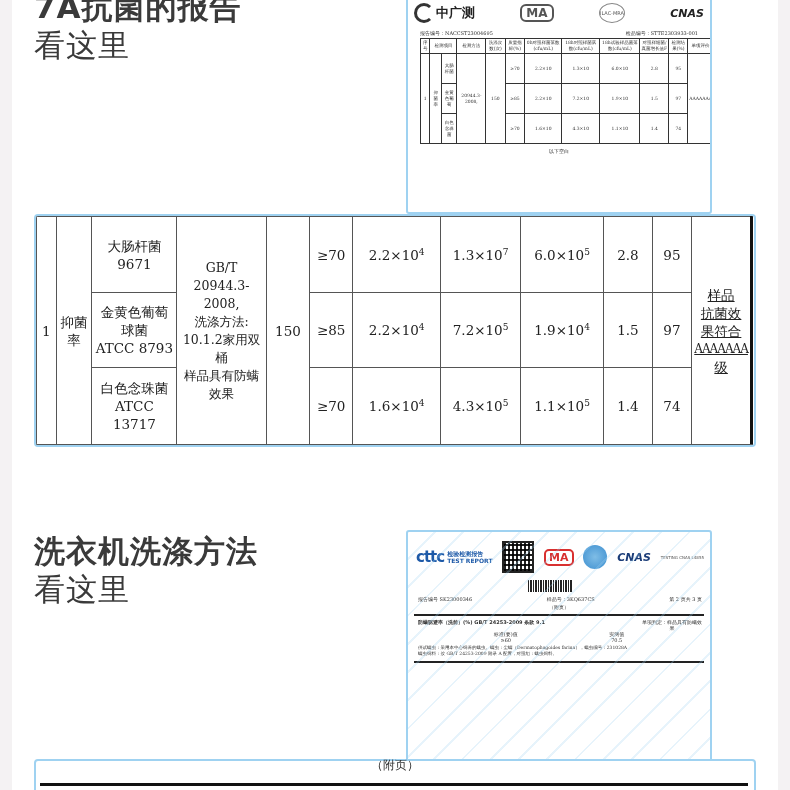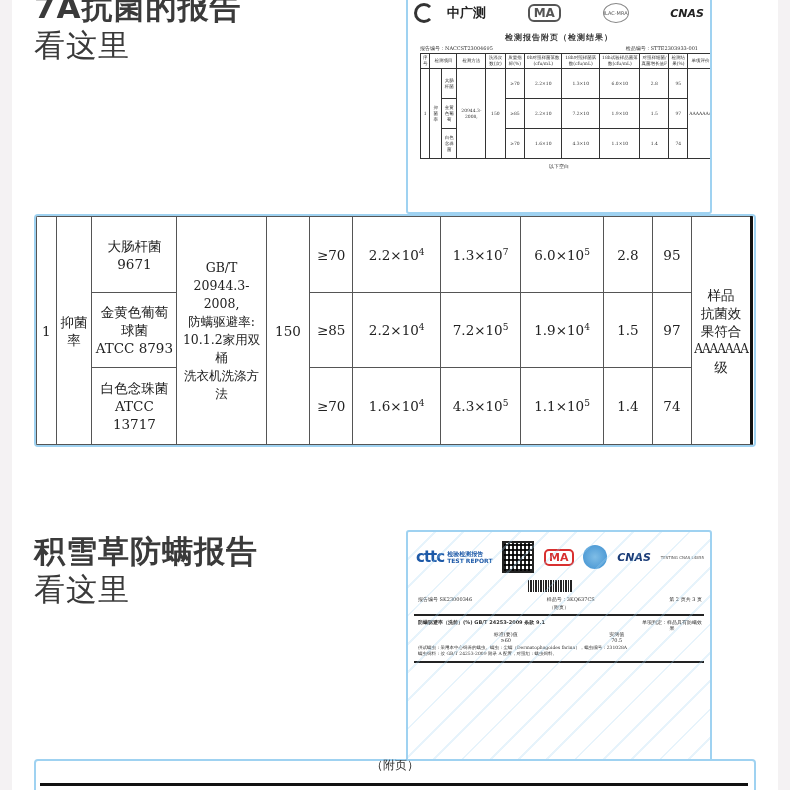--- a/index.html
+++ b/index.html
@@ -12,37 +12,37 @@
   .heading .line2 { font-weight: normal; }
   .h1 { top: -12px; }
   .h2 { top: 532px; }
 
   
   .thumb { position: absolute; background: #fff; border: 2px solid #9fd2f1; border-radius: 3px; overflow: hidden; font-family: "DejaVu Serif", "Liberation Serif", serif; color: #333; }
   .thumb1 { left: 394px; top: -4px; width: 306px; height: 218px; }
   .thumb2 { left: 394px; top: 530px; width: 306px; height: 240px; }
 
   .logo-row { display: flex; align-items: center; justify-content: space-between; height: 30px; padding: 0 6px; }
-  .lg-cgt { display: flex; align-items: center; gap: 13px; font-family: "DejaVu Sans", sans-serif; font-weight: bold; font-size: 13px; color: #222; }
+  .lg-cgt { display: flex; align-items: center; gap: 2px; font-family: "DejaVu Sans", sans-serif; font-weight: bold; font-size: 13px; color: #222; }
   .lg-cgt .ring { width: 20px; height: 20px; border: 3px solid #333; border-radius: 50%; border-right-color: transparent; }
   .lg-ma { border: 2px solid #555; border-radius: 6px; padding: 0 4px; font-size: 12px; font-weight: bold; color: #555; font-family: "DejaVu Sans", sans-serif; }
   .lg-ilac { width: 26px; height: 20px; border-radius: 50%; border: 1px solid #888; font-size: 5px; display:flex; align-items:center; justify-content:center; color:#555; font-family: "DejaVu Sans", sans-serif;}
   .lg-cnas { font-family: "DejaVu Sans", sans-serif; font-weight: bold; font-style: italic; font-size: 11px; color: #222; }
   .doc-title { text-align: center; font-size: 8px; font-weight: bold; margin-top: 4px; letter-spacing: 1px; }
   .doc-meta { display: flex; justify-content: space-between; font-size: 5px; padding: 2px 12px 2px 12px; }
 
   table.mini { border-collapse: collapse; margin-left: 12px; width: 294px; font-size: 4.5px; }
   table.mini td, table.mini th { border: 0.6px solid #333; text-align: center; padding: 1px; font-weight: normal; line-height: 6px; }
   .below-blank { text-align: center; font-size: 5px; margin-top: 4px; }
 
   
   .bigbox { position: absolute; left: 22px; top: 214px; width: 722px; height: 233px; border: 2px solid #9fd2f1; border-radius: 4px; background: #fff; overflow: hidden; }
   table.big { border-collapse: collapse; position: absolute; left: 0; top: 0; width: 717px; height: 228px; font-family: "DejaVu Serif", "Liberation Serif", serif; font-size: 13.5px; color: #222; }
   table.big td { border: 1.2px solid #555; text-align: center; vertical-align: middle; line-height: 18px; padding: 0 2px; }
-  table.big td.rborder { border-right: 3px solid #111; }
+  table.big td.rborder { border-right: 3px solid #111; text-decoration: underline; }
   table.big sup { font-size: 9px; vertical-align: super; line-height: 0; }
   .method { font-size: 12.5px; line-height: 17px; }
   .bottom-rule { position: absolute; left: 0; top: 228px; width: 717px; height: 1.5px; background: #555; }
 
   
   .c-logos { display: flex; align-items: center; justify-content: space-between; padding: 6px 6px 0 8px; height: 44px; }
   .cttc { display: flex; align-items: center; gap: 3px; }
   .cttc .mark { font-family: "DejaVu Sans", sans-serif; font-weight: bold; font-size: 15px; color: #1e5aa8; letter-spacing: -1px; }
   .cttc .txt { font-family: "DejaVu Sans", sans-serif; font-size: 6px; color: #1e5aa8; line-height: 7px; font-weight: bold; }
   .qr { width: 32px; height: 32px; background:
@@ -81,21 +81,20 @@
   <div class="thumb thumb1">
     <div class="logo-row">
       <div class="lg-cgt">
         <span class="ring"></span>
         <span>中广测</span>
       </div>
       <span class="lg-ma">MA</span>
       <span class="lg-ilac">ILAC-MRA</span>
       <span class="lg-cnas">CNAS</span>
     </div>
-    <div class="doc-title">检测报告附页（检测结果）</div>
     <div class="doc-meta">
       <span><span>报告编号：</span><span>NACCST23004695</span></span>
       <span><span>检品编号：</span><span>STTE2303933-001</span></span>
     </div>
     <table class="mini">
       <tbody>
           <tr>
         <th>序号</th>
         <th colspan="2">检测项目</th>
         <th>检测方法</th>
@@ -165,23 +164,23 @@
           <tr style="height:76px">
         <td rowspan="3">1</td>
         <td rowspan="3">抑菌<br>率</td>
         <td>
               <div>大肠杆菌</div>
               <div>9671</div>
             </td>
         <td rowspan="3" class="method">
           <div>GB/T</div>
           <div>20944.3-2008,</div>
-          <div>防螨驱避率:</div>
+          <div>洗涤方法:</div>
           <div>10.1.2家用双桶</div>
-          <div>洗衣机洗涤方法</div>
+          <div>样品具有防螨效果</div>
         </td>
         <td rowspan="3">150</td>
         <td>≥70</td>
         <td><span>2.2×10</span><sup>4</sup></td>
         <td><span>1.3×10</span><sup>7</sup></td>
         <td><span>6.0×10</span><sup>5</sup></td>
         <td>2.8</td>
         <td>95</td>
         <td rowspan="3" class="rborder">
           <div>样品</div>
@@ -215,21 +214,21 @@
         <td><span>1.1×10</span><sup>5</sup></td>
         <td>1.4</td>
         <td>74</td>
       </tr>
     </tbody>
       </table>
     <div class="bottom-rule"></div>
   </div>
 
   <div class="heading h2">
-    <div class="line1">积雪草防螨报告</div>
+    <div class="line1">洗衣机洗涤方法</div>
     <div class="line2">看这里</div>
   </div>
 
   <div class="thumb thumb2">
     <div class="watermark"></div>
     <div class="c-logos">
       <div class="cttc">
         <span class="mark">cttc</span>
         <span class="txt">
             <div>检验检测报告</div>

